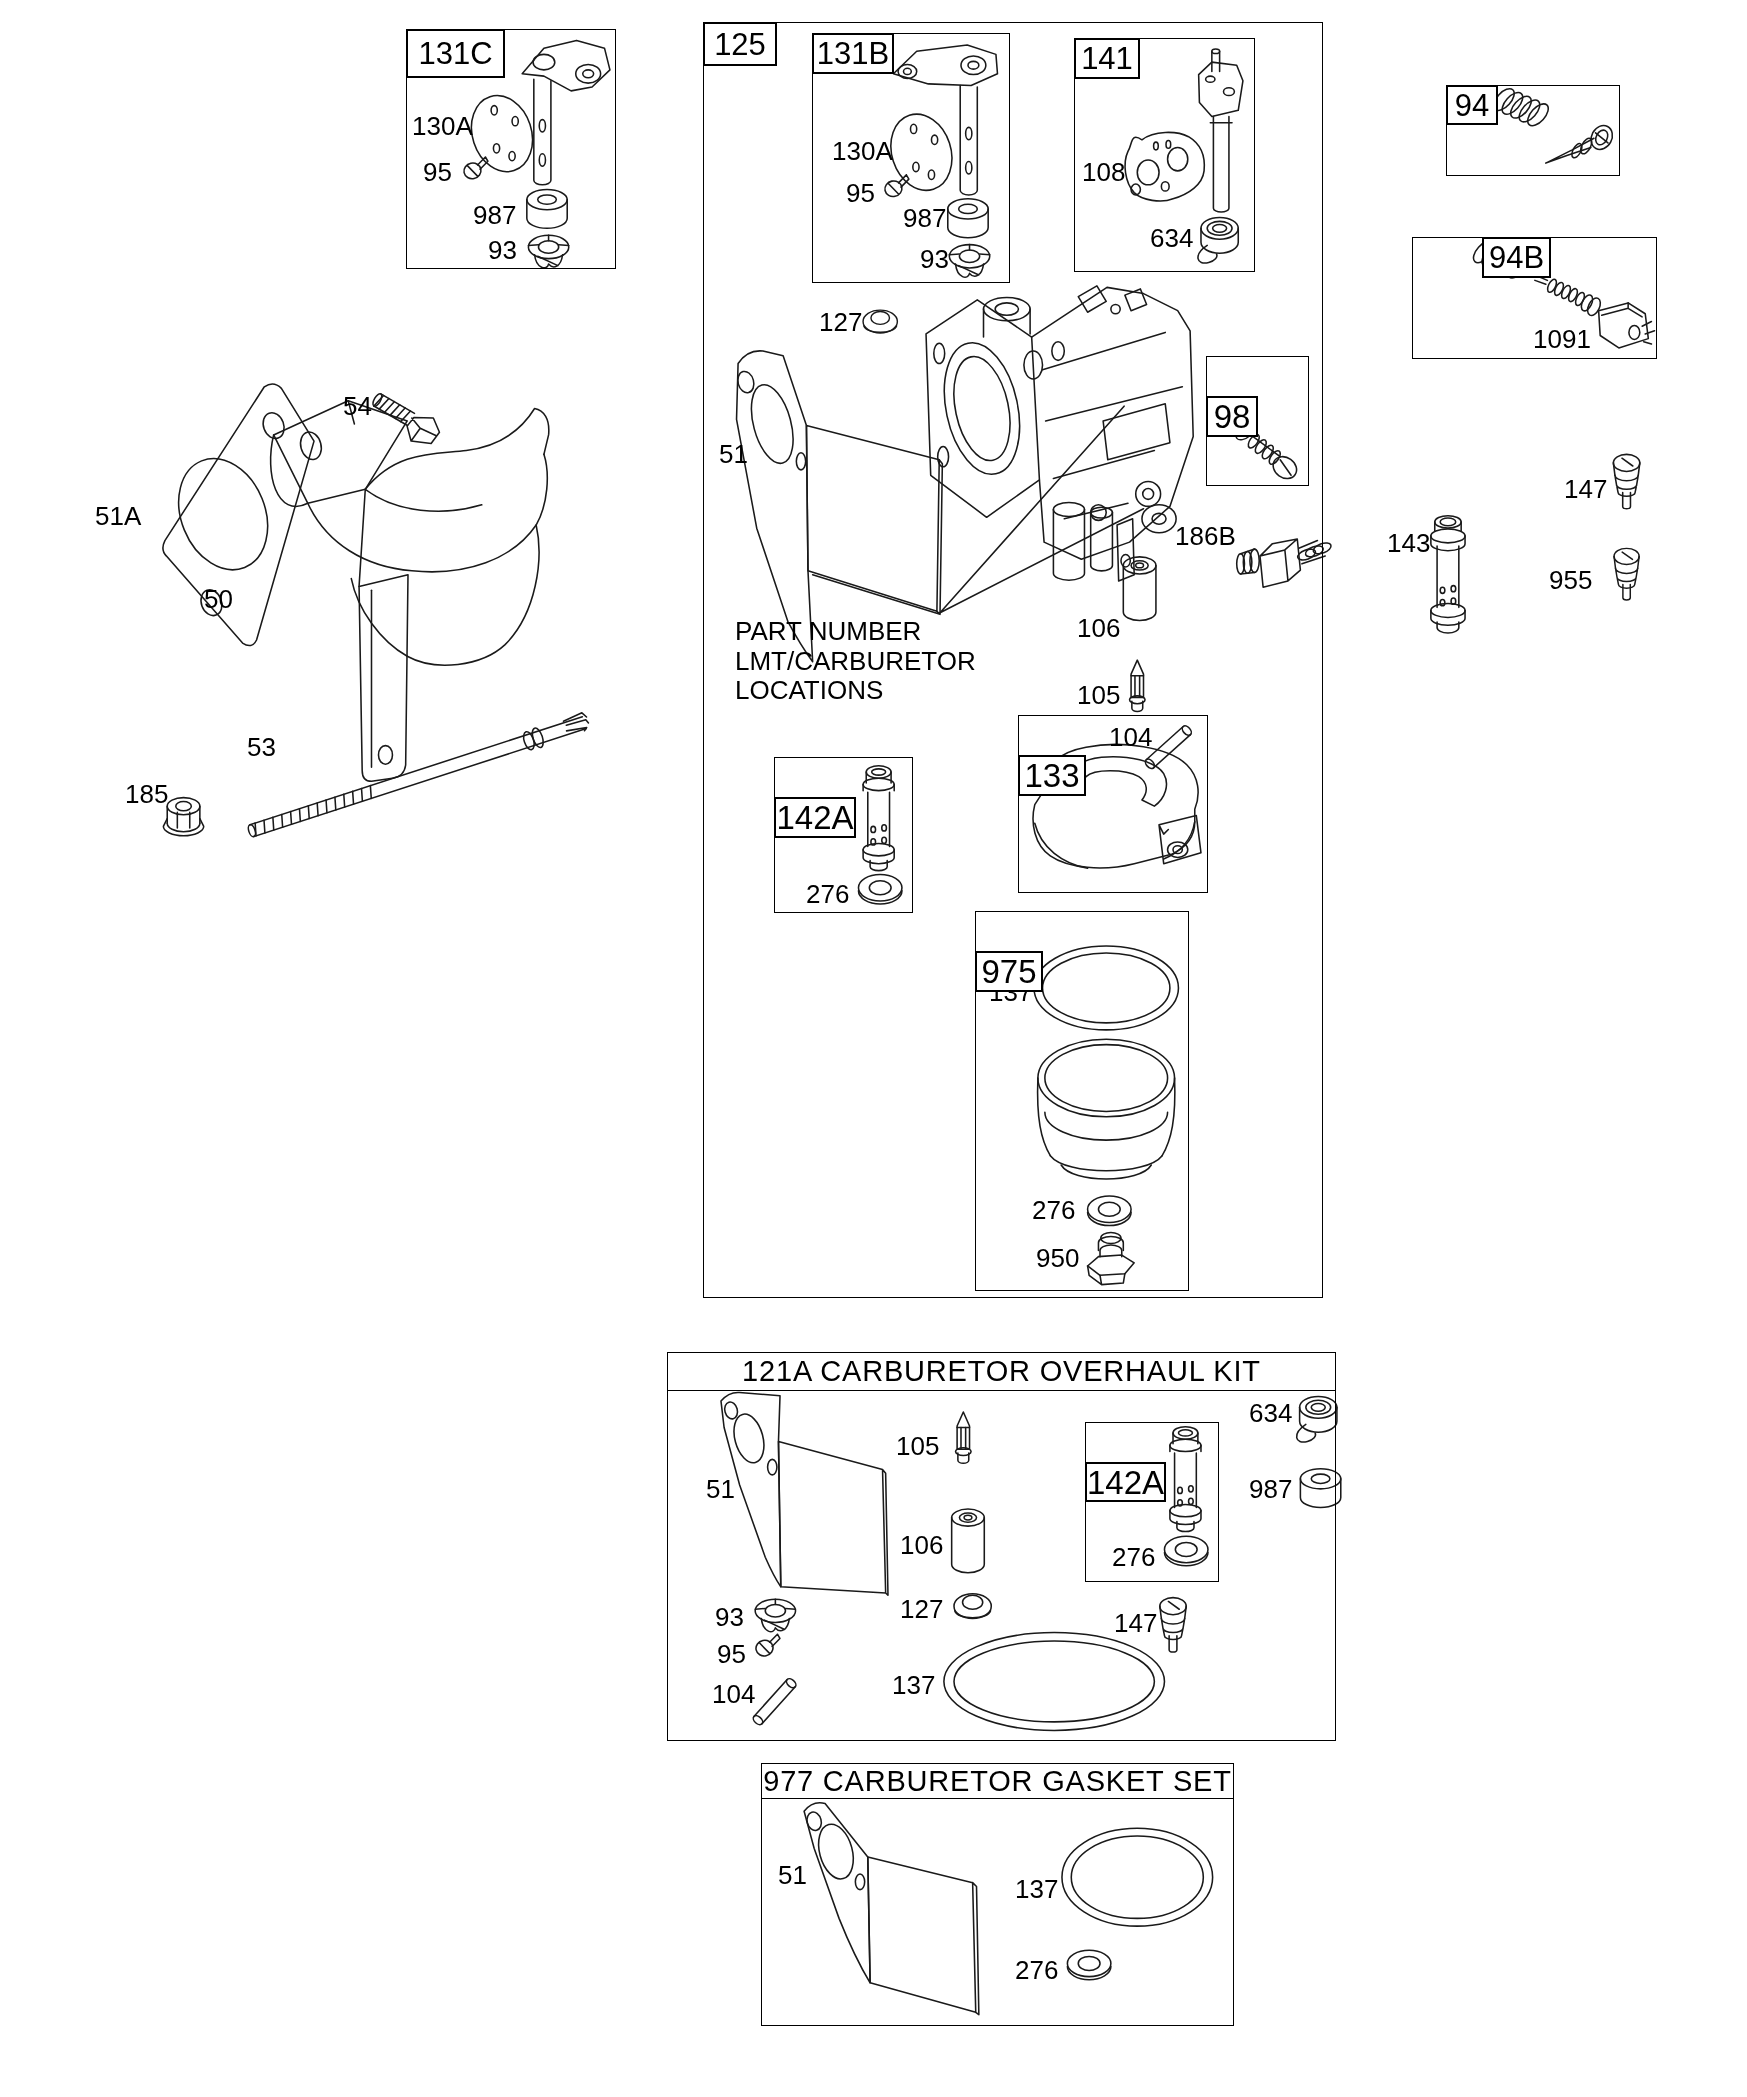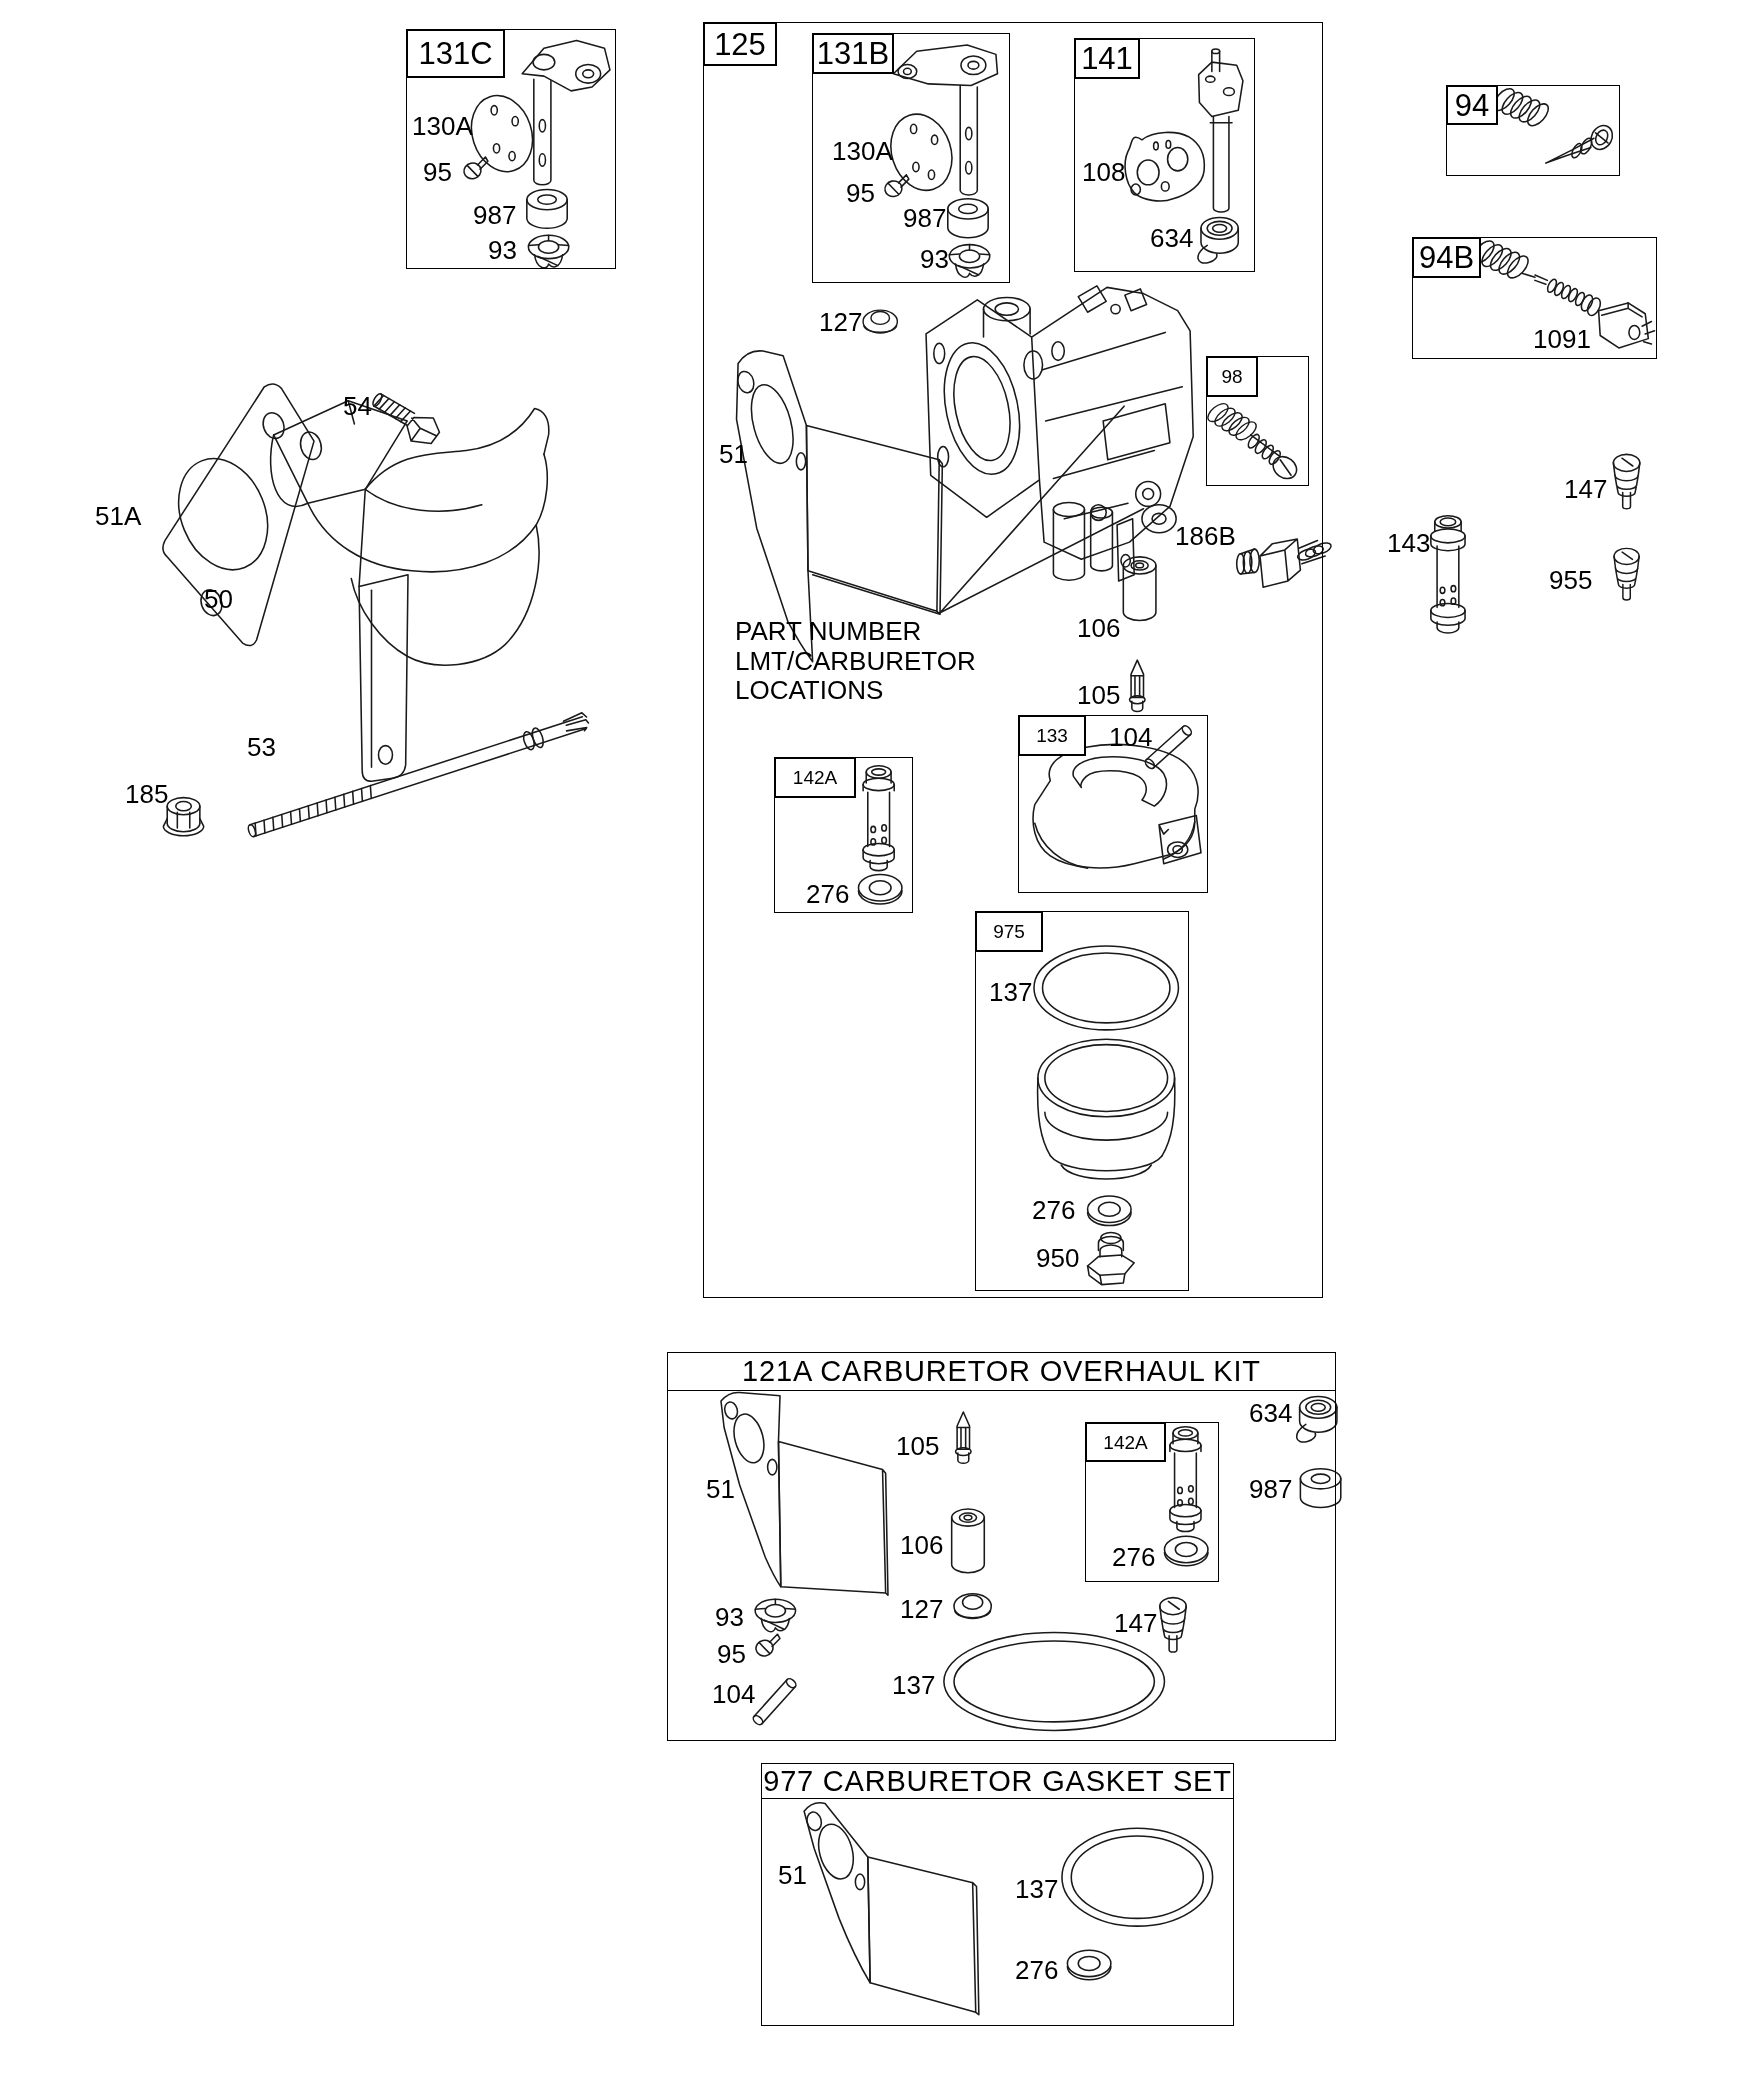--- a/index.html
+++ b/index.html
@@ -2,21 +2,21 @@
 <html style="font-size:12.4px"><head>
 <meta charset="utf-8">
 <style>
   html,body{margin:0;padding:0;}
   body{width:1748px;height:2097px;position:relative;background:#ffffff;
        font-family:"Liberation Sans", sans-serif;color:#000;}
   svg.art{position:absolute;left:0;top:0;z-index:1;}
   .box{position:absolute;border:1.6px solid #000;z-index:2;}
   .chip{position:absolute;border:2.3px solid #000;background:#fff;display:flex;
         align-items:center;justify-content:center;font-size:31px;z-index:4;line-height:1;}
-  .chip.sm{font-size:19px;}
+  .chip.sm{font-size:33px;margin-top:40px;}
   .lbl{position:absolute;font-size:26px;line-height:29.5px;white-space:pre-line;z-index:3;}
   .kit{position:absolute;border:1.6px solid #000;z-index:2;}
   .kit-hdr{border-bottom:1.6px solid #000;display:flex;align-items:center;
            justify-content:center;font-size:29px;letter-spacing:0.8px;}
 </style>
 </head>
 <body>
 
 <svg class="art" width="1748" height="2097" viewBox="0 0 2250 2700">
   <defs>
@@ -416,21 +416,21 @@
 </div>
 <div class="kit" style="left:761px;top:1763px;width:471px;height:261px">
   <div class="kit-hdr" style="height:34px">977 CARBURETOR GASKET SET</div>
 </div>
 
 <div class="chip" style="left:406px;top:29px;width:95px;height:45px">131C</div>
 <div class="chip" style="left:703px;top:22px;width:70px;height:40px">125</div>
 <div class="chip" style="left:812px;top:33px;width:78px;height:37px">131B</div>
 <div class="chip" style="left:1074px;top:38px;width:62px;height:37px">141</div>
 <div class="chip" style="left:1446px;top:85px;width:48px;height:36px">94</div>
-<div class="chip" style="left:1412px;top:237px;width:65px;height:37px">94B</div>
+<div class="chip" style="left:1482px;top:237px;width:65px;height:37px">94B</div>
 <div class="chip sm" style="left:1206px;top:356px;width:48px;height:37px">98</div>
 <div class="chip sm" style="left:1018px;top:715px;width:64px;height:37px">133</div>
 <div class="chip sm" style="left:774px;top:757px;width:78px;height:37px">142A</div>
 <div class="chip sm" style="left:975px;top:911px;width:64px;height:37px">975</div>
 <div class="chip sm" style="left:1085px;top:1422px;width:77px;height:36px">142A</div>
 
 <div class="lbl" style="left:412px;top:112px">130A</div>
 <div class="lbl" style="left:423px;top:158px">95</div>
 <div class="lbl" style="left:473px;top:201px">987</div>
 <div class="lbl" style="left:488px;top:236px">93</div>

